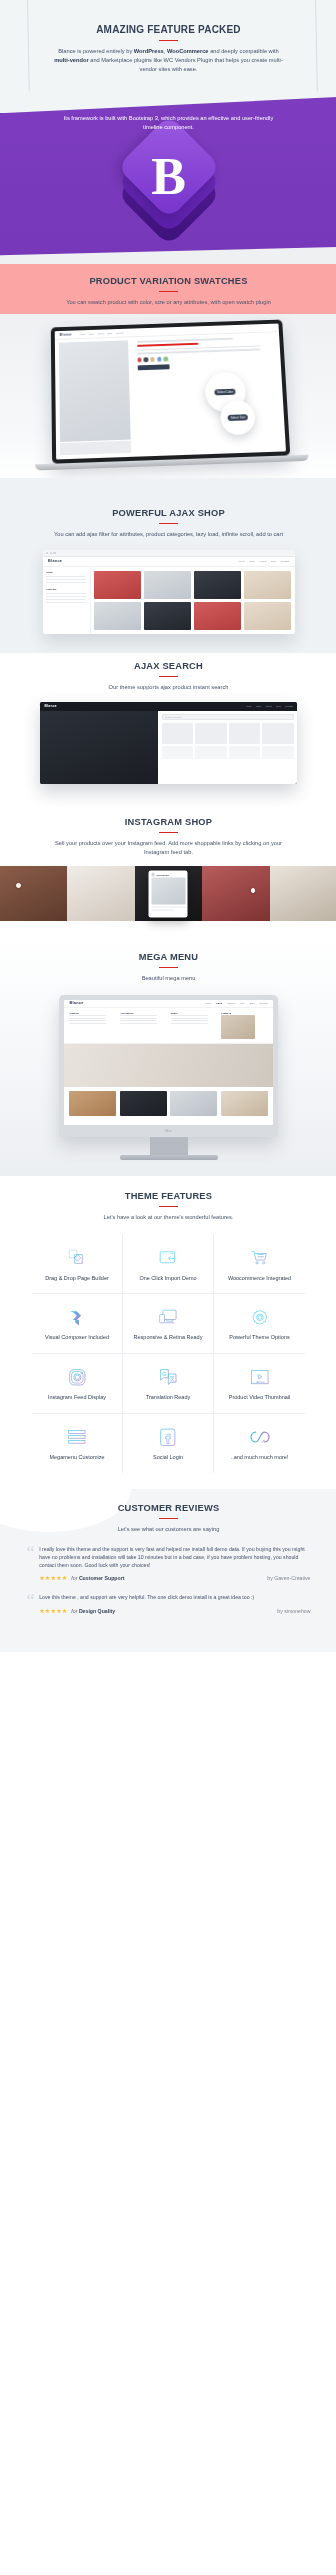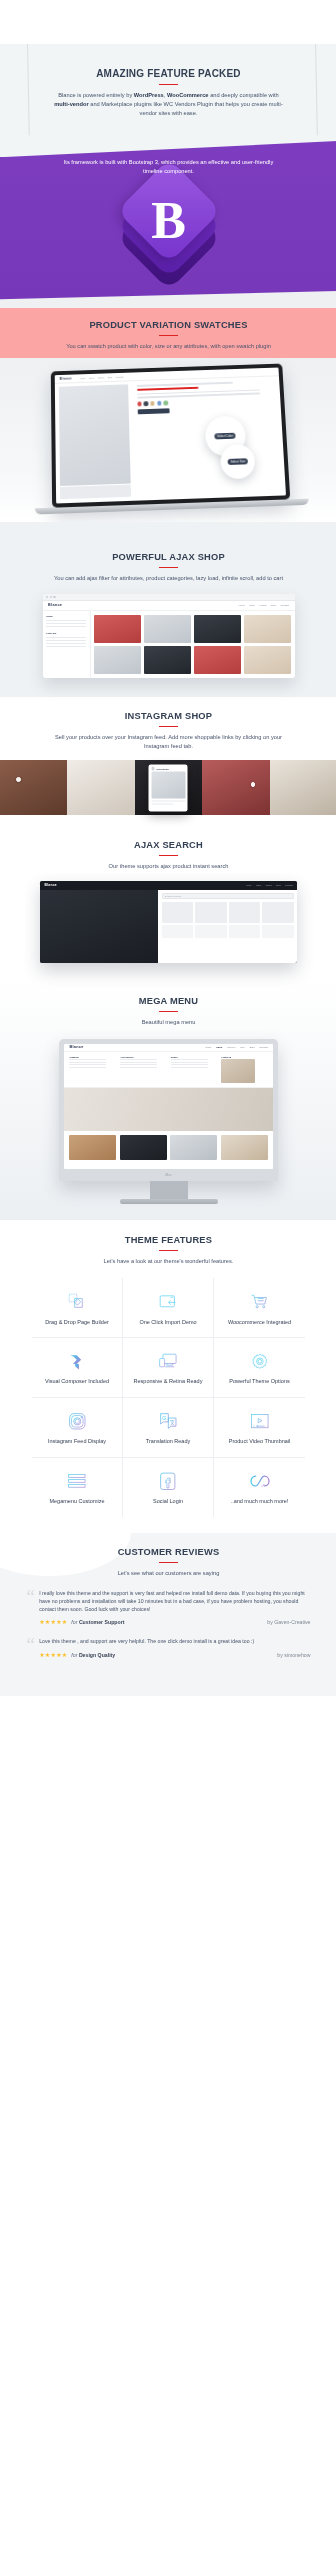--- a/index.html
+++ b/index.html
@@ -33,21 +33,20 @@
     margin: 0 auto;
   }
   .sec-sub b { font-weight: 700; color: #2b3750; }
 
   
   .hero {
     position: relative;
     background: #f1f5f6;
     padding: 24px 0 26px;
     overflow: hidden;
-    margin-top: 44px;
   }
   .hero:before {
     content: "";
     position: absolute; left: 28.4px; top: -6.6px; right: 19.7px; bottom: -5.5px;
     border: 0.5px solid rgba(170,180,190,.35);
     transform: rotate(-1.1deg);
     pointer-events: none;
   }
   .hero .inner { position: relative; z-index: 2; }
   .hero .sec-title { font-size: 10px; }
@@ -390,49 +389,20 @@
           <div class="prod grey"></div>
           <div class="prod blk"></div>
           <div class="prod red"></div>
           <div class="prod beige"></div>
         </div>
       </div>
     </div>
     <div style="height:18.6px"></div>
   </section>
 
-  <section style="background:#fff;padding:14.2px 0 0">
-    <h2 class="sec-title">INSTAGRAM SHOP</h2>
-    <div class="rule"></div>
-    <p class="sec-sub">Sell your products over your Instagram feed. Add more shoppable links by clicking on your Instagram feed tab.</p>
-
-    <div class="insta-grid" style="margin-top:9.8px">
-      <div class="insta-cell ig1">
-        <div class="ig-tag" style="left:16.4px;top:16.4px"></div>
-      </div>
-      <div class="insta-cell ig2"></div>
-      <div class="insta-cell ig3">
-        <div class="ig-card">
-          <div class="hd">
-            <div class="av"></div>
-            <div class="nm">blancetheme</div>
-          </div>
-          <div class="img"></div>
-          <div class="l"></div>
-          <div class="l" style="width:65%"></div>
-        </div>
-      </div>
-      <div class="insta-cell ig4">
-        <div class="ig-tag" style="right:14.2px;top:22px"></div>
-      </div>
-      <div class="insta-cell ig5"></div>
-    </div>
-    <div style="height:16.4px"></div>
-  </section>
-
   <section style="background:#fff;padding:8.7px 0 18.6px">
     <h2 class="sec-title">AJAX SEARCH</h2>
     <div class="rule"></div>
     <p class="sec-sub">Our theme supports ajax product instant search</p>
 
     <div class="dark-mock">
       <div class="dm-head">
         <div class="dm-logo">Blance</div>
         <div class="dm-nav">
           <span>Home</span>
@@ -456,20 +426,49 @@
           </div>
           <div class="dm-foot">
             <div class="c"></div>
             <div class="c"></div>
             <div class="c"></div>
             <div class="c"></div>
           </div>
         </div>
       </div>
     </div>
+  </section>
+
+  <section style="background:#fff;padding:14.2px 0 0">
+    <h2 class="sec-title">INSTAGRAM SHOP</h2>
+    <div class="rule"></div>
+    <p class="sec-sub">Sell your products over your Instagram feed. Add more shoppable links by clicking on your Instagram feed tab.</p>
+
+    <div class="insta-grid" style="margin-top:9.8px">
+      <div class="insta-cell ig1">
+        <div class="ig-tag" style="left:16.4px;top:16.4px"></div>
+      </div>
+      <div class="insta-cell ig2"></div>
+      <div class="insta-cell ig3">
+        <div class="ig-card">
+          <div class="hd">
+            <div class="av"></div>
+            <div class="nm">blancetheme</div>
+          </div>
+          <div class="img"></div>
+          <div class="l"></div>
+          <div class="l" style="width:65%"></div>
+        </div>
+      </div>
+      <div class="insta-cell ig4">
+        <div class="ig-tag" style="right:14.2px;top:22px"></div>
+      </div>
+      <div class="insta-cell ig5"></div>
+    </div>
+    <div style="height:16.4px"></div>
   </section>
 
   <section class="imac-sec">
     <h2 class="sec-title">MEGA MENU</h2>
     <div class="rule"></div>
     <p class="sec-sub">Beautiful mega menu</p>
 
     <div class="imac">
       <div class="imac-screen">
         <div class="imac-disp">

